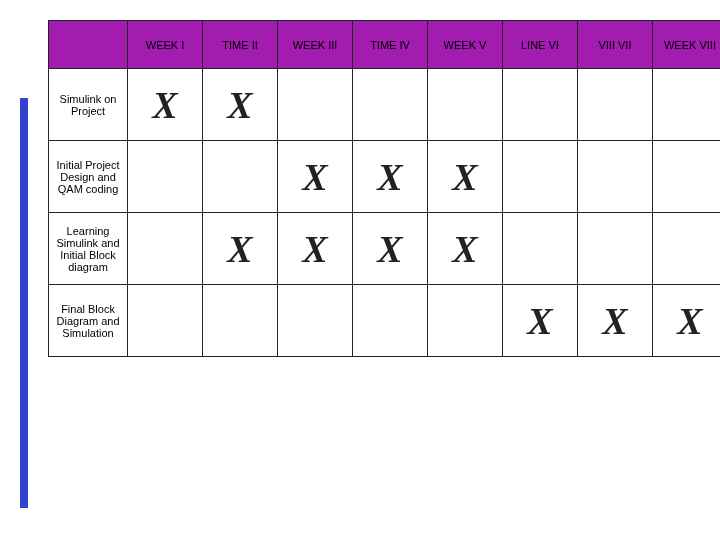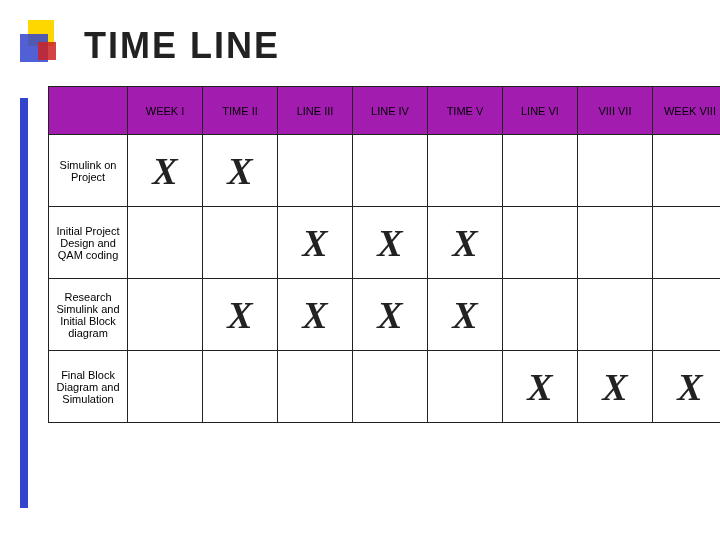--- a/index.html
+++ b/index.html
@@ -126,40 +126,32 @@
 
     .row-data {
       height: 72px;
     }
   </style>
 </head>
 <body>
 
 <div class="page">
 
-  <div class="logo-area">
-    <div class="logo-squares">
-      <div class="sq-yellow"></div>
-      <div class="sq-blue"></div>
-      <div class="sq-red"></div>
-    </div>
-    <span class="title">TIME LINE</span>
-  </div>
 
   <div class="blue-bar"></div>
 
   <table class="timeline-table">
     <thead>
       <tr>
         <th class="col-label"></th>
         <th class="col-week">WEEK I</th>
         <th class="col-week">TIME II</th>
-        <th class="col-week">LINE III</th>
-        <th class="col-week">LINE IV</th>
-        <th class="col-week">TIME V</th>
+        <th class="col-week">WEEK III</th>
+        <th class="col-week">TIME IV</th>
+        <th class="col-week">WEEK V</th>
         <th class="col-week">LINE VI</th>
         <th class="col-week">VIII VII</th>
         <th class="col-week">WEEK VIII</th>
       </tr>
     </thead>
     <tbody id="table-body">
 
     <tr class="row-data">
           <td class="col-label">Simulink on Project</td>
           <td><span class="x-mark">X</span></td>
@@ -176,21 +168,21 @@
           <td></td>
           <td></td>
           <td><span class="x-mark">X</span></td>
           <td><span class="x-mark">X</span></td>
           <td><span class="x-mark">X</span></td>
           <td></td>
           <td></td>
           <td></td>
         </tr>
         <tr class="row-data">
-          <td class="col-label">Research Simulink and Initial Block diagram</td>
+          <td class="col-label">Learning Simulink and Initial Block diagram</td>
           <td></td>
           <td><span class="x-mark">X</span></td>
           <td><span class="x-mark">X</span></td>
           <td><span class="x-mark">X</span></td>
           <td><span class="x-mark">X</span></td>
           <td></td>
           <td></td>
           <td></td>
         </tr>
         <tr class="row-data">

